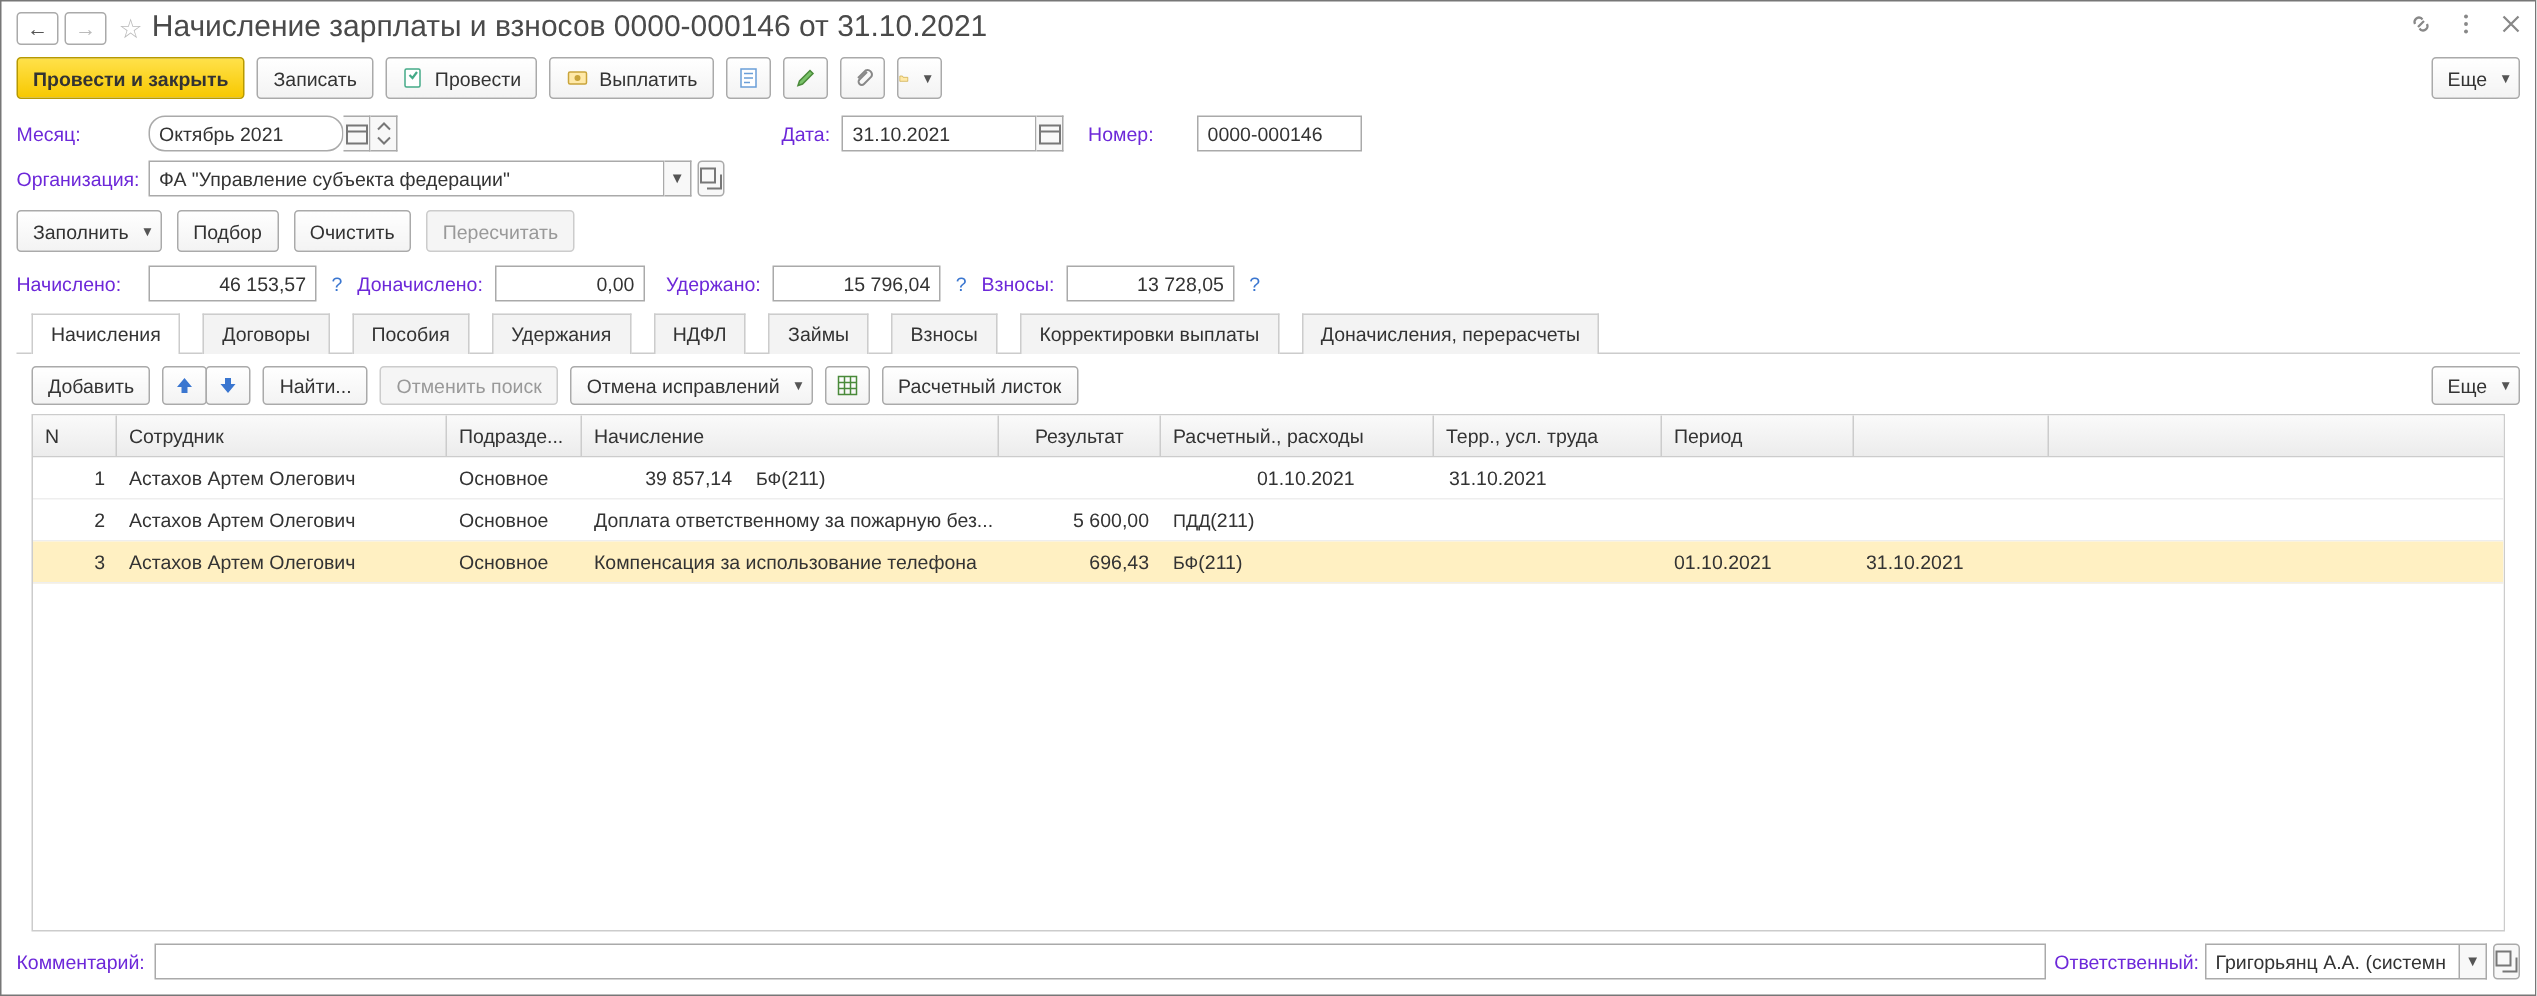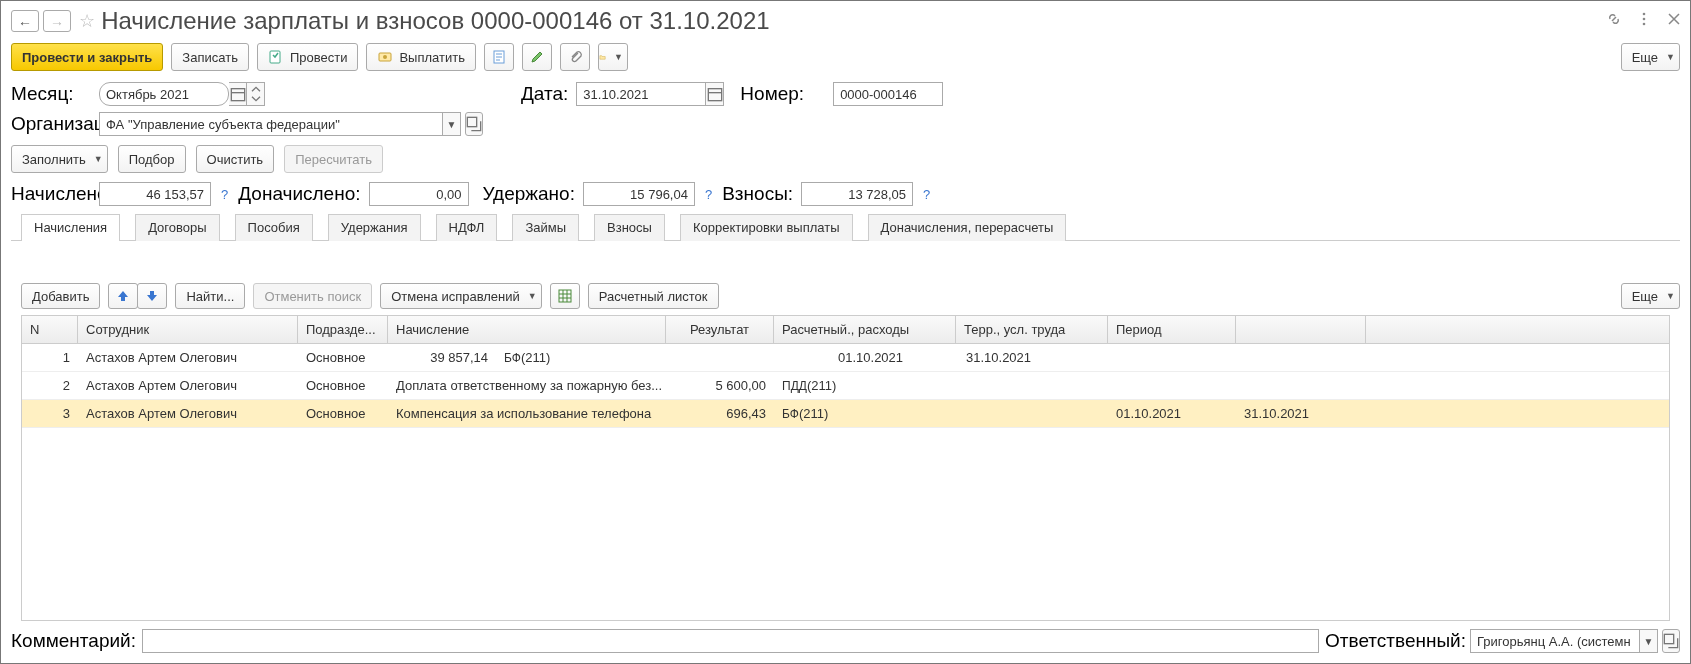--- a/index.html
+++ b/index.html
@@ -4,56 +4,56 @@
 <style>
   html, body { margin:0; padding:0; font-family: Arial, sans-serif; font-size:13px; color:#333; background:#fff; }
   * { box-sizing: border-box; }
   .window { width:1691px; height:664px; border:1px solid #777; display:flex; flex-direction:column; background:#fff; }
 
   
   .titlebar { display:flex; align-items:center; padding:6px 8px 4px 10px; }
   .nav-btn { width:28px; height:22px; border:1px solid #aaa; border-radius:3px; background:#fff; display:flex; align-items:center; justify-content:center; margin-right:4px; cursor:pointer; font-size:14px; color:#555;}
   .nav-btn.arrow-right { color:#bbb; }
   .star { font-size:18px; color:#bbb; margin:0 6px 0 4px; cursor:pointer; }
-  .title { font-size:24px; color:#4a4a4a; flex:0 0 auto; }
+  .title { font-size:20px; color:#4a4a4a; flex:0 0 auto; }
   .title-spacer { flex:1; }
   .title-icons { display:flex; gap:14px; align-items:center; color:#888; font-size:16px; }
   .title-icons span { cursor:pointer; }
 
   
   .toolbar { display:flex; align-items:center; padding:4px 10px 8px 10px; gap:8px; }
   .btn { height:28px; padding:0 10px; border:1px solid #aaa; border-radius:3px; background:linear-gradient(#fff,#f3f3f3); display:inline-flex; align-items:center; gap:6px; cursor:pointer; font-size:13px; color:#333;}
   .btn.primary { background:linear-gradient(#ffe14a,#f7c800); border-color:#b79a00; font-weight:bold; color:#333;}
   .btn.icon-only { padding:0; width:30px; justify-content:center;}
   .btn svg { display:block; }
   .btn.dropdown { padding-right:4px;}
   .btn .caret { font-size:9px; color:#555; margin-left:2px;}
   .toolbar-spacer{flex:1;}
 
   
   .form-row { display:flex; align-items:center; padding:3px 10px; gap:8px;}
-  .lbl { font-size:19px; color:#000000; }
+  .lbl { font-size:13px; color:#6d28d9; }
   .input-wrap { display:inline-flex; align-items:stretch; }
   .txt { height:24px; border:1px solid #aaa; padding:0 6px; font-size:13px; background:#fff; color:#333;}
   .txt.ro { background:#fff; }
   .mini-btn { width:18px; border:1px solid #aaa; border-left:none; display:flex; align-items:center; justify-content:center; font-size:10px; color:#555; background:#f8f8f8; cursor:pointer;}
   .mini-btn.sep-left { border-left:1px solid #aaa; margin-left:4px; border-radius:3px;}
   .help-q { color:#3a76d0; font-size:13px; cursor:pointer; padding:0 2px;}
   .num { text-align:right; }
   .disabled-btn { color:#999; background:#f5f5f5; border-color:#ccc; cursor:default;}
 
   
   .tabs { display:flex; padding:4px 10px 0 10px; border-bottom:1px solid #ccc; margin:0 10px; gap:16px;}
   .tab { padding:5px 12px 6px 12px; font-size:13px; color:#333; border:1px solid transparent; border-bottom:none; cursor:pointer; position:relative; top:1px; background:#f3f3f3; border-color:#ccc; margin-right:-1px;}
   .tab.active { background:#fff; border-color:#ccc; z-index:2;}
   .tab:not(.active){ background:#f3f3f3;}
 
   
   .subbar { display:flex; align-items:center; gap:8px; padding:8px 10px 6px 20px; }
-  .subbar .btn { height:26px;margin-top:34px;}
+  .subbar .btn { height:26px;}
 
   
   .grid { margin:0 20px 0 20px; border:1px solid #ccc; flex:1; display:flex; flex-direction:column; min-height:0;}
   .grid-head { display:flex; background:linear-gradient(#fafafa,#ececec); border-bottom:1px solid #ccc; }
   .gh { border-right:1px solid #ccc; padding:6px 8px; font-size:13px; color:#333; overflow:hidden; text-overflow:ellipsis; white-space:nowrap; }
   .grid-body { flex:1; overflow:auto; background:#fff;}
   .gr { display:flex; border-bottom:1px solid #eee; height:28px; align-items:center;}
   .gr.sel { background:#fff0c2; }
   .gc { padding:0 8px; font-size:13px; color:#333; overflow:hidden; text-overflow:ellipsis; white-space:nowrap; display:flex; align-items:center; height:100%; }
   .gc.num { justify-content:flex-end;}

